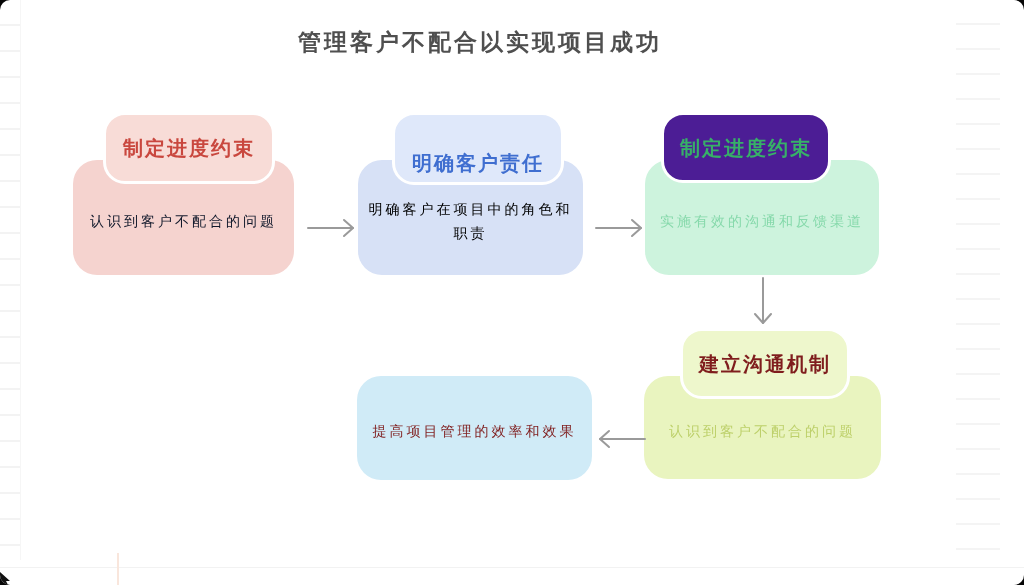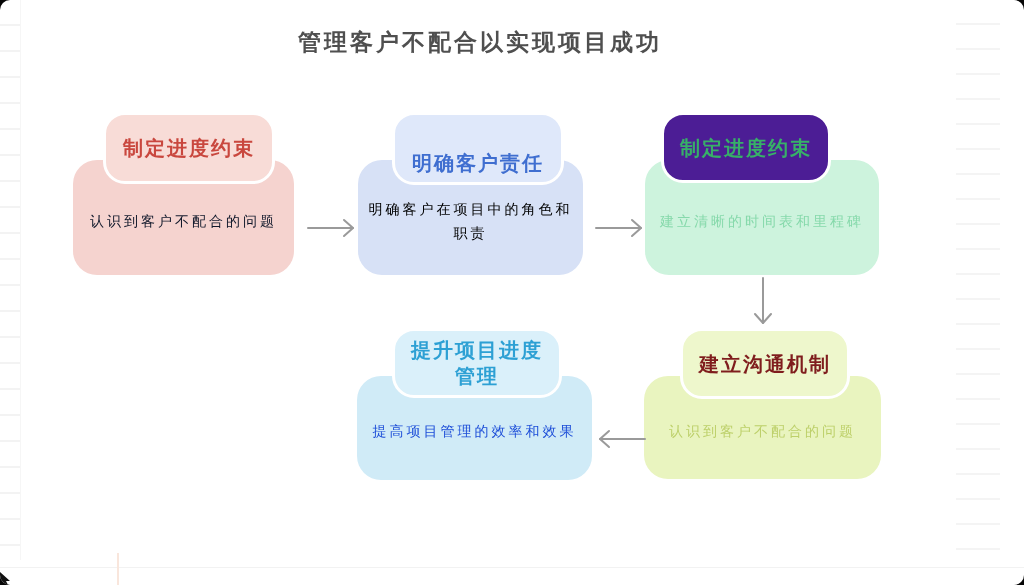--- a/index.html
+++ b/index.html
@@ -89,42 +89,39 @@
     <div class="nbody" style="top: 48px; height: 115px; background-color: rgb(215, 225, 246);">
       <span class="ntext" style="color: #000000;">明确客户在项目中的角色和职责</span>
     </div>
     <div class="nheader" style="left: 34px; width: 172px; height: 73px; background-color: rgb(223, 232, 250);">
       <span class="htext" style="color: rgb(63, 110, 208); margin-top: 28px;">明确客户责任</span>
     </div>
   </div>
 
   <div class="node" style="left:645px;top:112px;width:234px;height:163px">
     <div class="nbody" style="top: 48px; height: 115px; background-color: rgb(205, 243, 221);">
-      <span class="ntext" style="color: rgb(134, 217, 171);">建立清晰的时间表和里程碑</span>
+      <span class="ntext" style="color: rgb(134, 217, 171);">实施有效的沟通和反馈渠道</span>
     </div>
     <div class="nheader" style="left: 16px; width: 170px; height: 71px; background-color: #4c1d95;">
       <span class="htext" style="color: rgb(55, 176, 104);">制定进度约束</span>
     </div>
   </div>
 
   <div class="node" style="left:644px;top:328px;width:237px;height:151px">
     <div class="nbody" style="top: 48px; height: 103px; background-color: rgb(233, 244, 191);">
       <span class="ntext" style="color: rgb(189, 208, 106);">认识到客户不配合的问题</span>
     </div>
     <div class="nheader" style="left: 36px; width: 170px; height: 71px; background-color: rgb(238, 247, 204);">
       <span class="htext" style="color: #7f1d1d;">建立沟通机制</span>
     </div>
   </div>
 
   <div class="node" style="left:357px;top:328px;width:235px;height:152px">
     <div class="nbody" style="top: 48px; height: 104px; background-color: rgb(208, 235, 247);">
-      <span class="ntext" style="color: #1d4ed8;">提高项目管理的效率和效果</span>
-    </div>
-    <div class="nheader" style="left: 35px; width: 170px; height: 70px; background-color: rgb(218, 240, 250);">
-      <span class="htext" style="color: rgb(45, 160, 212);">提升项目进度管理</span>
+      <span class="ntext" style="color: #7f1d1d;">提高项目管理的效率和效果</span>
     </div>
   </div>
 
   <svg class="arrow" style="left: 306px; top: 217px; color: rgb(154, 154, 154);" width="52" height="22" fill="none" stroke="currentColor" stroke-width="2" stroke-linecap="round" stroke-linejoin="round">
     <line x1="2" y1="11" x2="47" y2="11"></line>
     <polyline points="38,3 47,11 38,19"></polyline>
   </svg>
 
   <svg class="arrow" style="left: 594px; top: 217px; color: rgb(154, 154, 154);" width="52" height="22" fill="none" stroke="currentColor" stroke-width="2" stroke-linecap="round" stroke-linejoin="round">
     <line x1="2" y1="11" x2="47" y2="11"></line>

